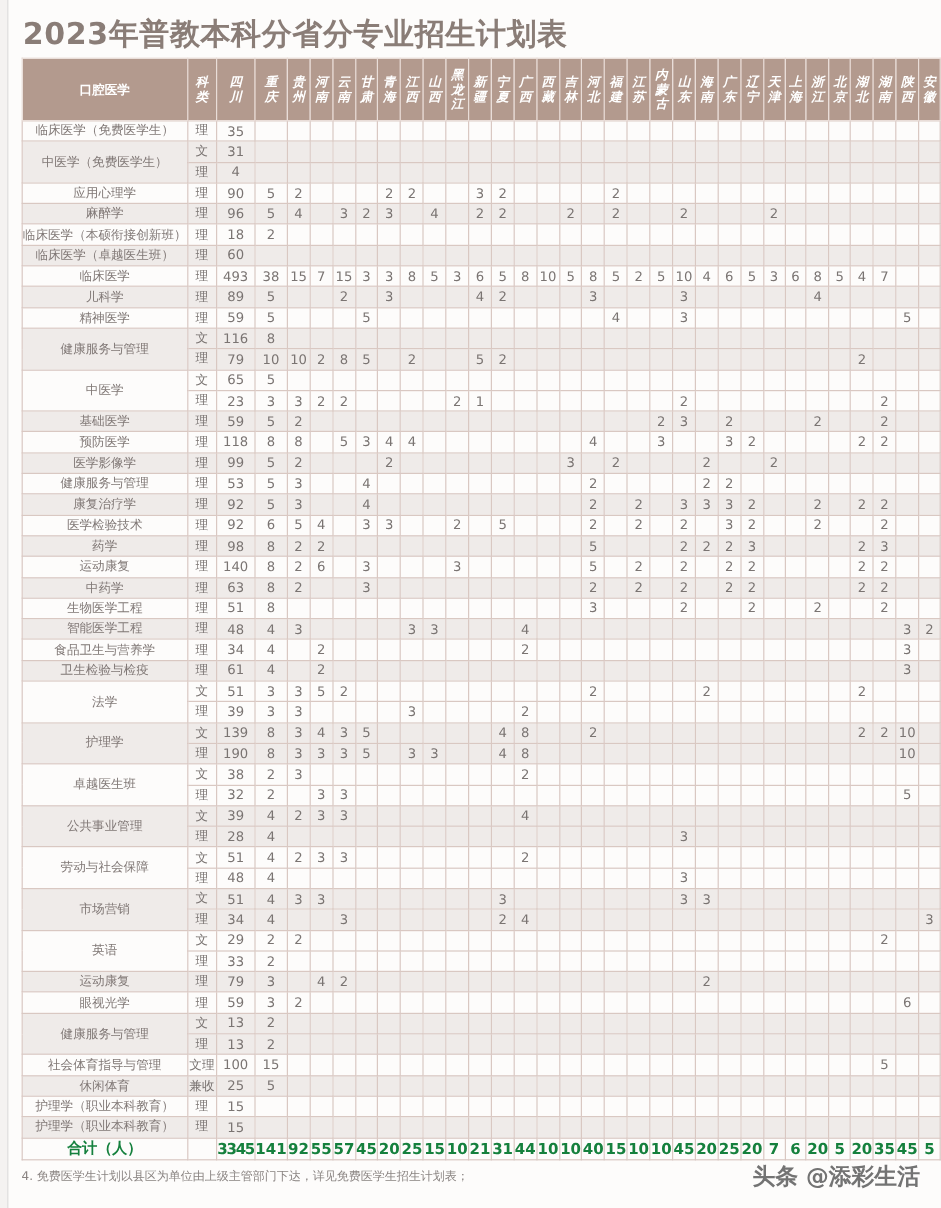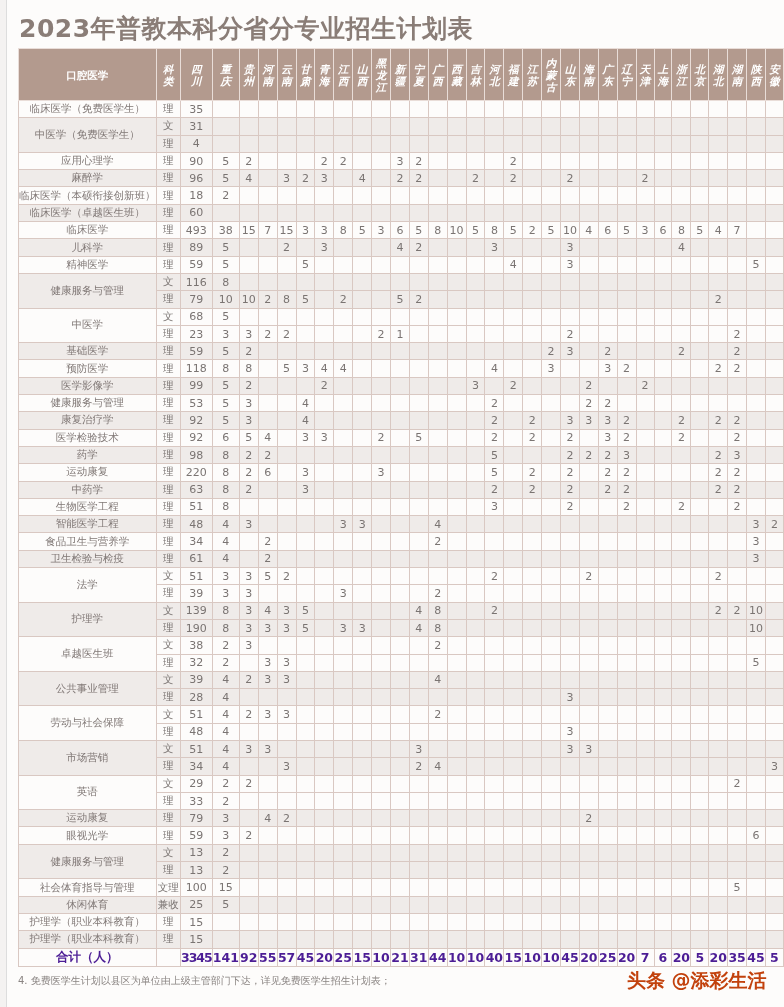--- a/index.html
+++ b/index.html
@@ -6,23 +6,23 @@
   body { width: 784px; height: 1007px; background: #f4f2f1; font-family: "DejaVu Sans", "Liberation Sans", sans-serif; position: relative; overflow: hidden; }
   .page { position: absolute; left: 6px; top: 0; width: 778px; height: 1007px; background: #fdfcfb; border-left: 1px solid #ddd; }
   .title { position: absolute; left: 12px; top: 12px; font-size: 25px; color: #8a7d77; font-weight: bold; letter-spacing: 0.5px; white-space: nowrap; }
   table { position: absolute; left: 11px; top: 48px; border-collapse: collapse; table-layout: fixed; font-size: 11px; color: #7a7472; }
   th { background: #b39a8e; color: #fff; font-weight: bold; font-size: 10.5px; line-height: 12px; border: 1px solid #e9ddd8; height: 52px; text-align: center; vertical-align: middle; padding: 0; }
   th .v { display: inline-block; width: 12px; word-break: break-all; font-style: italic; }
   td { border: 1px solid #d9c8c2; height: 17.3px; text-align: center; padding: 0; white-space: nowrap; overflow: hidden; }
   tr.alt td { background: #efebe9; }
   td.name { font-size: 10.5px; color: #807876; }
   td.cat { font-size: 10.5px; }
-  tr.total td { font-weight: bold; font-size: 12.5px; color: #4c1d95; }
+  tr.total td { font-weight: bold; font-size: 12.5px; color: #15803d; }
   .footer { position: absolute; top: 974px; font-size: 10px; color: #8a8482; line-height: 14px; }
-  .watermark { position: absolute; left: 620px; top: 968px; font-size: 19px; color: #c2410c; font-weight: bold; }
+  .watermark { position: absolute; left: 620px; top: 968px; font-size: 19px; color: #737373; font-weight: bold; }
 </style>
 </head>
 <body>
 
 <div class="page">
   <div class="title">2023年普教本科分省分专业招生计划表</div>
 
   <table>
     <colgroup>
       <col style="width:131px">
@@ -482,21 +482,21 @@
           <td></td>
           <td></td>
           <td>2</td>
           <td></td>
           <td></td>
           <td></td>
         </tr>
         <tr>
           <td class="name" rowspan="2">中医学</td>
           <td class="cat">文</td>
-          <td>68</td>
+          <td>65</td>
           <td>5</td>
           <td></td>
           <td></td>
           <td></td>
           <td></td>
           <td></td>
           <td></td>
           <td></td>
           <td></td>
           <td></td>
@@ -796,21 +796,21 @@
           <td></td>
           <td></td>
           <td>2</td>
           <td>3</td>
           <td></td>
           <td></td>
         </tr>
         <tr>
           <td class="name">运动康复</td>
           <td class="cat">理</td>
-          <td>220</td>
+          <td>140</td>
           <td>8</td>
           <td>2</td>
           <td>6</td>
           <td></td>
           <td>3</td>
           <td></td>
           <td></td>
           <td></td>
           <td>3</td>
           <td></td>

